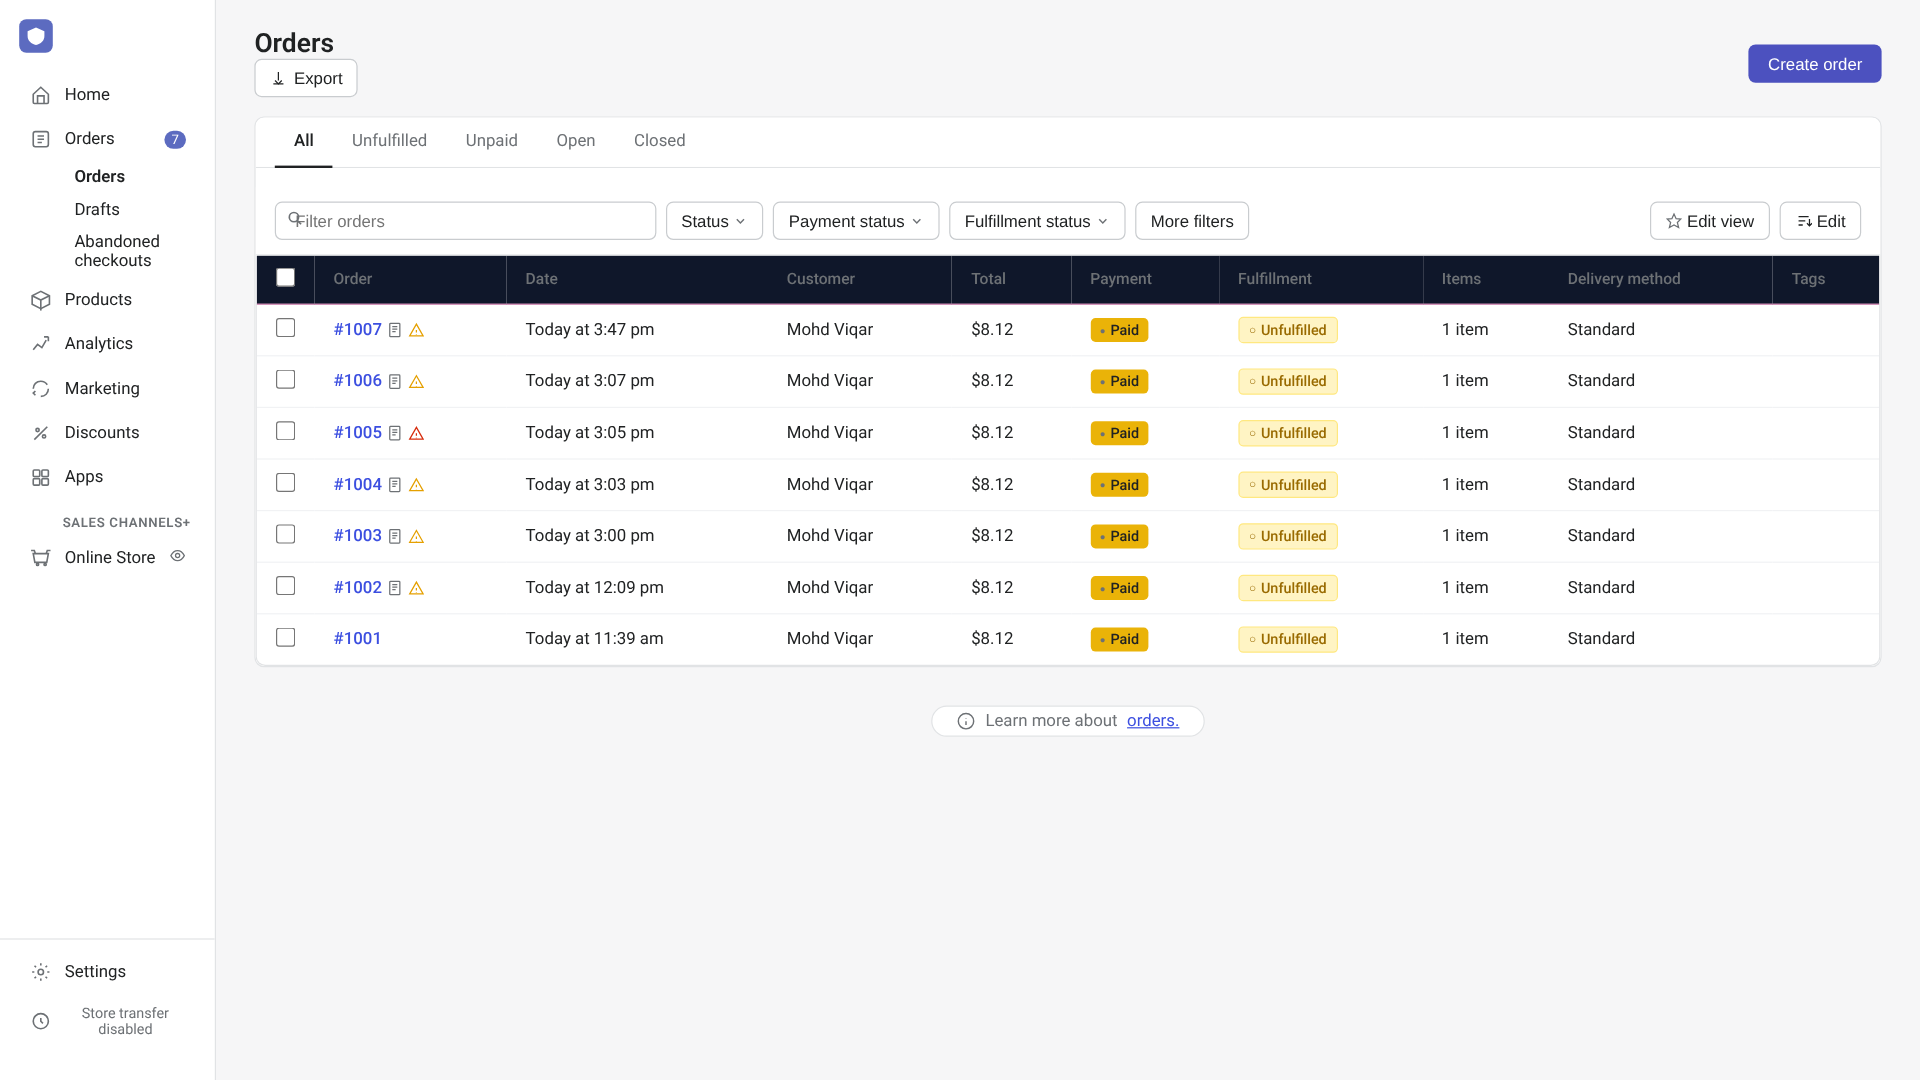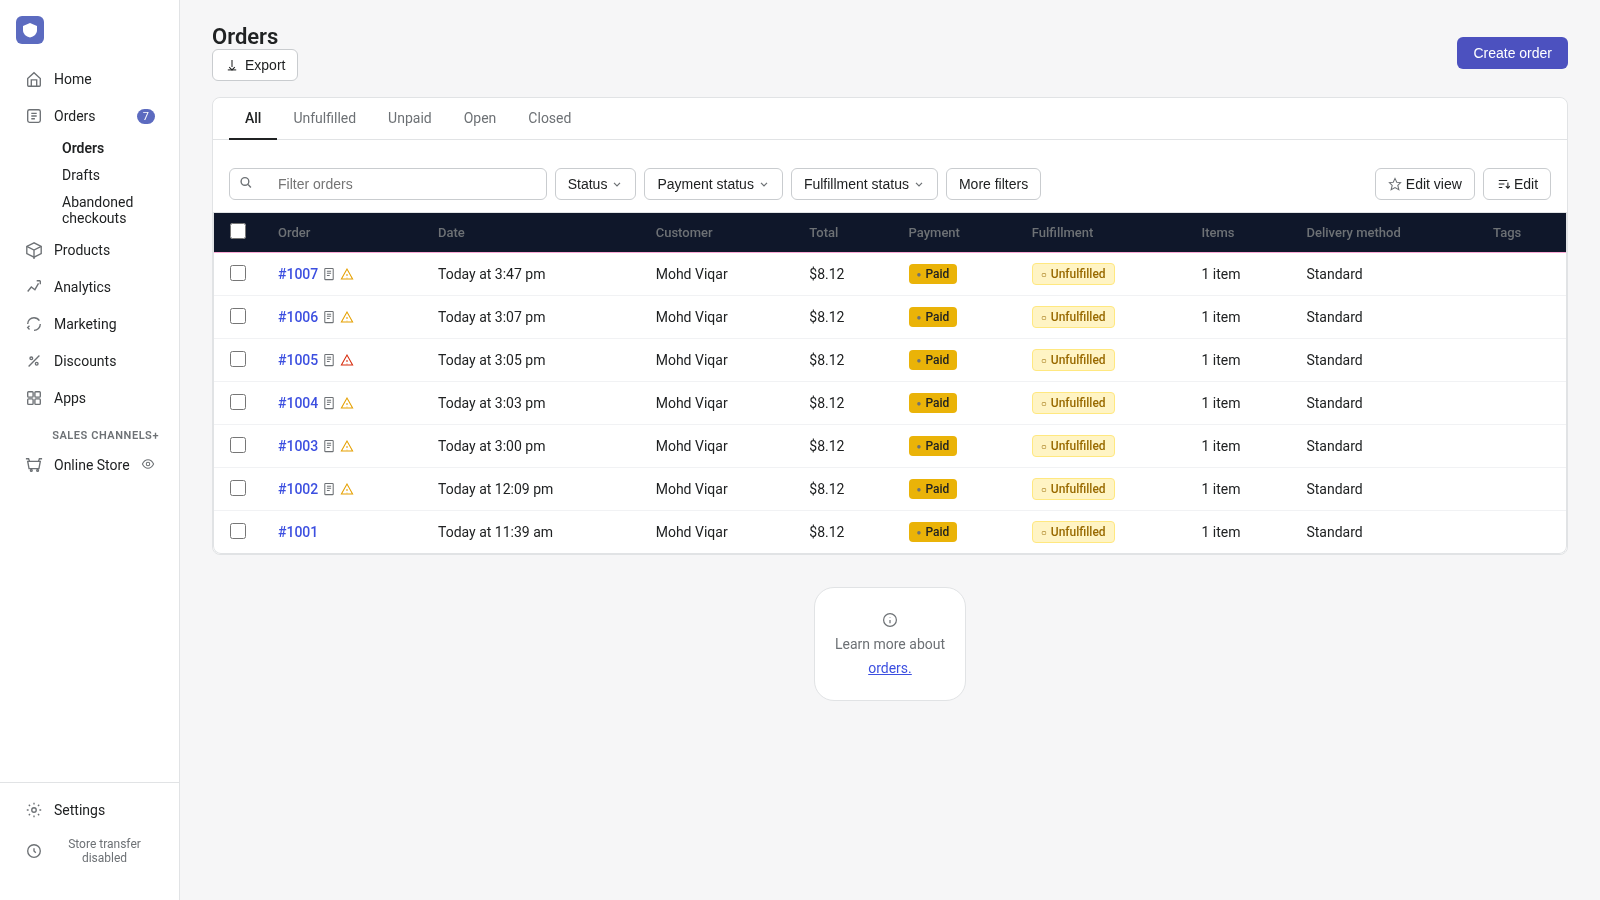--- a/index.html
+++ b/index.html
@@ -34,21 +34,21 @@
 
     
     .tabs { display: flex; gap: 0; border-bottom: 1px solid #e1e3e5; margin-bottom: 16px; background: white; border-radius: 8px 8px 0 0; padding: 0 16px; }
     .tab { padding: 12px 16px; cursor: pointer; font-size: 14px; color: #6d7175; border-bottom: 2px solid transparent; margin-bottom: -1px; }
     .tab.active { color: #202223; border-bottom-color: #202223; font-weight: 500; }
 
     
     .filters-bar { display: flex; align-items: center; gap: 8px; margin-bottom: 0; padding: 12px 16px; background: white; border-bottom: 1px solid #e1e3e5; }
     .search-wrapper { flex: 1; position: relative; }
     .search-icon-pos { position: absolute; left: 10px; top: 50%; transform: translateY(-50%); color: #6d7175; }
-    .search-input { width: 100%; padding: 7px 12px 7px 48px; border: 1px solid #c9cccf; border-radius: 6px; font-size: 14px; color: #202223; outline: none; }
+    .search-input { width: 100%; padding: 7px 12px 7px 16px; border: 1px solid #c9cccf; border-radius: 6px; font-size: 14px; color: #202223; outline: none; }
     .filter-btn { display: flex; align-items: center; gap: 4px; padding: 7px 12px; background: white; border: 1px solid #c9cccf; border-radius: 6px; cursor: pointer; font-size: 14px; color: #202223; white-space: nowrap; }
     .filter-btn svg { color: #6d7175; }
     .sort-btn { display: flex; align-items: center; gap: 4px; padding: 7px 12px; background: white; border: 1px solid #c9cccf; border-radius: 6px; cursor: pointer; font-size: 14px; color: #202223; }
     .edit-view-btn { display: flex; align-items: center; gap: 4px; padding: 7px 12px; background: white; border: 1px solid #c9cccf; border-radius: 6px; cursor: pointer; font-size: 14px; color: #202223; }
 
     
     .table-container { background: white; border-radius: 0 0 8px 8px; overflow: hidden; border: 1px solid #e1e3e5; border-top: none; }
     .orders-table { width: 100%; border-collapse: collapse; }
     .orders-table th { padding: 10px 16px; text-align: left; font-weight: 500; font-size: 13px; color: #6d7175; border-bottom: 1px solid #f9a8d4; background: #0f172a; }
     .orders-table td { padding: 10px 16px; font-size: 14px; border-bottom: 1px solid #f1f2f4; vertical-align: middle; }
@@ -64,21 +64,21 @@
     .badge-unfulfilled { background: #fff4c4; color: #996a00; border: 1px solid #ffe880; }
     .badge-unfulfilled::before { content: '○'; color: #996a00; font-size: 10px; }
 
     
     .row-icons { display: flex; align-items: center; gap: 4px; }
     .row-icon { display: inline-flex; align-items: center; justify-content: center; }
     .icon-doc { color: #6d7175; font-size: 14px; }
 
     
     .learn-more { display: flex; justify-content: center; padding: 32px; }
-    .learn-more-inner { display: flex; align-items: center; gap: 8px; padding: 24px 20px; background: white; border: 1px solid #e1e3e5; border-radius: 20px; font-size: 14px; color: #6d7175; flex-direction: column; }
+    .learn-more-inner { display: flex; align-items: center; gap: 8px; padding: 4px 20px; background: white; border: 1px solid #e1e3e5; border-radius: 20px; font-size: 14px; color: #6d7175; }
     .learn-more-link { color: #3c4fe0; }
 
     
     .card { background: white; border: 1px solid #e1e3e5; border-radius: 8px; overflow: hidden; }
   </style>
 </head>
 <body>
 
 <nav class="sidebar">
   <div class="sidebar-logo">

